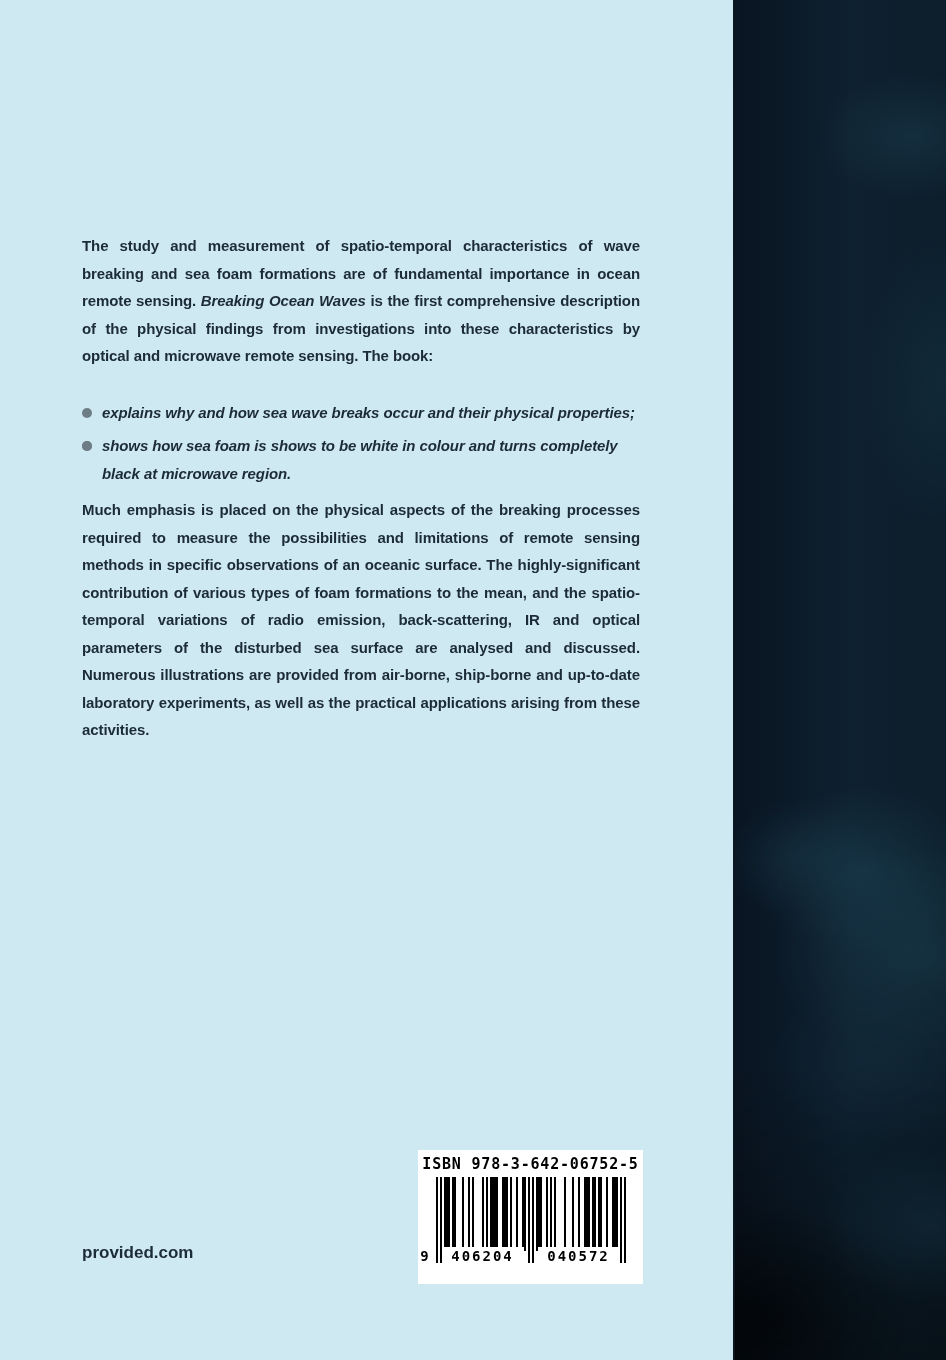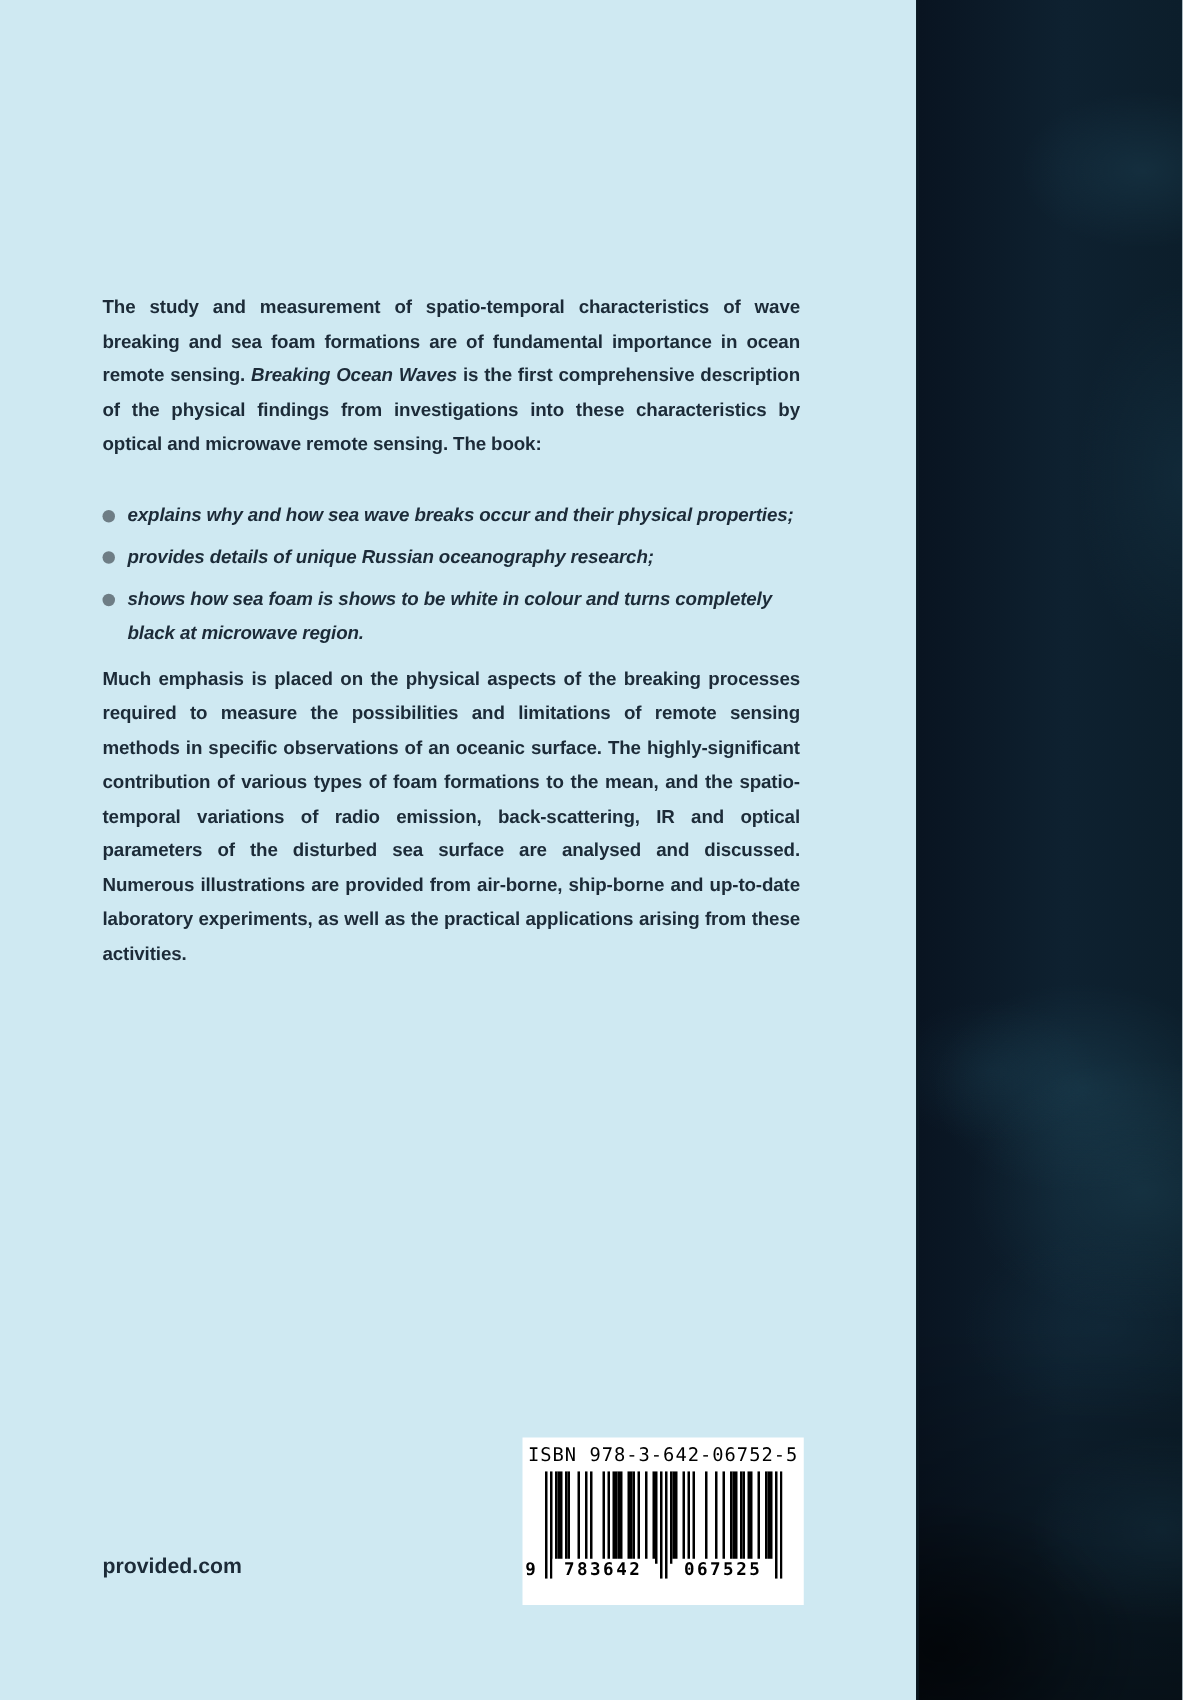--- a/index.html
+++ b/index.html
@@ -66,21 +66,21 @@
   .barcode-box{
     position:absolute;left:418px;top:1150px;
     width:225px;height:134px;
     background:var(--barcode-bg,#fff);
     color:var(--barcode-ink,#000);
     text-align:center;
   }
   .isbn-label{
     margin-top:5px;
     font-family:"DejaVu Sans Mono",monospace;
-    font-size:15px;font-weight:normal;letter-spacing:0.8px;
+    font-size:15px;font-weight:bold;letter-spacing:0.8px;
     white-space:nowrap;
   }
   .barcode-inner{
     position:relative;
     width:190px;height:86px;
     margin:4px auto 0;
   }
   .barcode-inner svg{position:absolute;left:0;top:0;}
   .barcode-inner svg rect{fill:var(--barcode-ink,#000);}
   .bc-digit{
@@ -112,21 +112,20 @@
 
     <p class="para"><span>The study and measurement of spatio-temporal characteristics of wave breaking and sea foam formations are of fundamental importance in ocean remote sensing. </span><em>Breaking Ocean Waves</em><span> is the first comprehensive description of the physical findings from investigations into these characteristics by optical and microwave remote sensing. The book:</span></p>
 
     <ul class="bullet-list">
       <li>
         <span class="dot"></span>
         <span>explains why and how sea wave breaks occur and their physical properties;</span>
       </li>
       <li>
         <span class="dot"></span>
-        <span>provides details of unique Russian oceanography research;</span>
       </li>
       <li>
         <span class="dot"></span>
         <span>shows how sea foam is shows to be white in colour and turns completely black at microwave region.</span>
       </li>
     </ul>
 
     <p class="para closing">Much emphasis is placed on the physical aspects of the breaking processes required to measure the possibilities and limitations of remote sensing methods in specific observations of an oceanic surface. The highly-significant contribution of various types of foam formations to the mean, and the spatio-temporal variations of radio emission, back-scattering, IR and optical parameters of the disturbed sea surface are analysed and discussed. Numerous illustrations are provided from air-borne, ship-borne and up-to-date laboratory experiments, as well as the practical applications arising from these activities.</p>
   </div>
 
@@ -178,22 +177,22 @@
             <rect x="164" y="0" width="2" height="74"></rect>
             <rect x="170" y="0" width="2" height="74"></rect>
             <rect x="176" y="0" width="2" height="74"></rect>
             <rect x="178" y="0" width="2" height="74"></rect>
             <rect x="180" y="0" width="2" height="74"></rect>
             <rect x="184" y="0" width="2" height="86"></rect>
             <rect x="188" y="0" width="2" height="86"></rect>
           </svg>
         </div>
       <span class="bc-digit bc-left">9</span>
-      <span class="bc-digit bc-mid">783642</span>
-      <span class="bc-digit bc-right">067525</span>
+      <span class="bc-digit bc-mid">406204</span>
+      <span class="bc-digit bc-right">040572</span>
     </div>
   </div>
 
   <div class="footer">
     <div>provided.com</div>
   </div>
 
 </div>
 
 </body></html>

